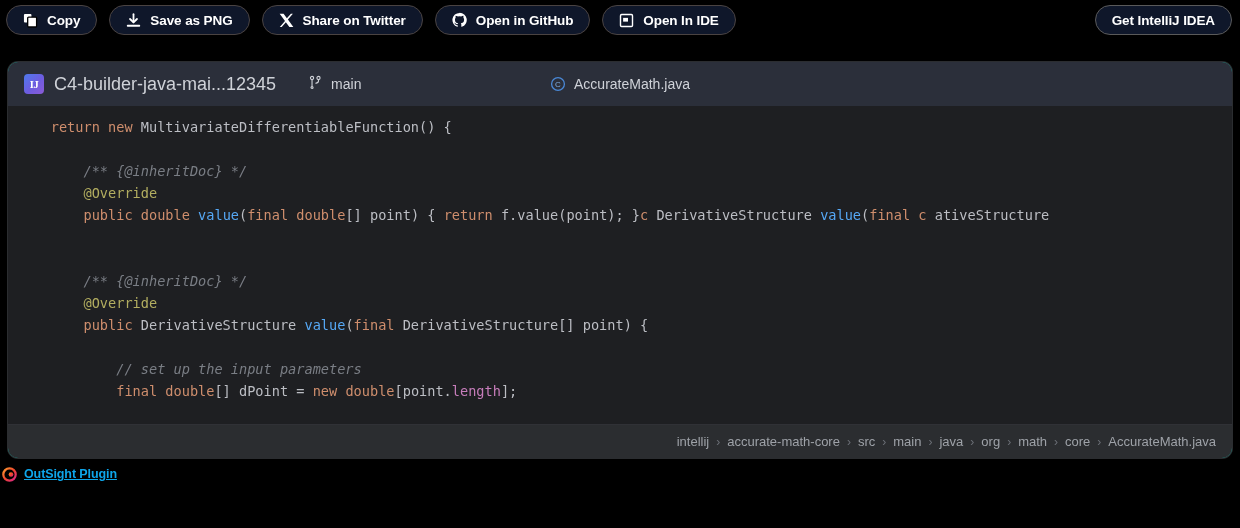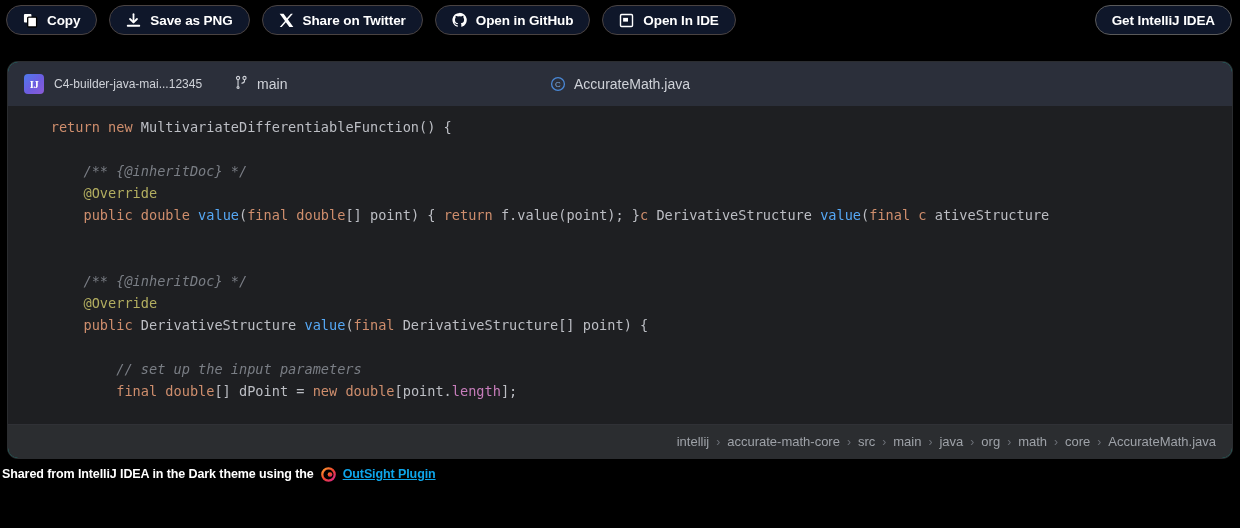--- a/index.html
+++ b/index.html
@@ -64,21 +64,21 @@
   .hdr-left { display: flex; align-items: center; gap: 10px; }
   .ij-logo {
     width: 20px; height: 20px; border-radius: 4px;
     background: linear-gradient(135deg, #4e7aec 0%, #6e5ce0 55%, #8b5bd6 100%);
     color: #fff; font-size: 10.5px; font-weight: 700;
     display: flex; align-items: center; justify-content: center;
     font-family: "Liberation Serif", serif;
     letter-spacing: -0.3px;
     flex: none;
   }
-  .hdr-proj { color: #cfd2d8; font-size: 12px; }
+  .hdr-proj { color: #cfd2d8; font-size: 18px; }
   .hdr-branch { display: flex; align-items: center; gap: 8px; margin-left: 22px; }
   .hdr-branch-name { color: #cfd2d8; font-size: 14px; }
   .hdr-file {
     position: absolute; left: 0; right: 0;
     display: flex; align-items: center; justify-content: center; gap: 8px;
     pointer-events: none;
   }
   .hdr-file-name { color: #cfd2d8; font-size: 14px; }
   .class-icon { width: 16px; height: 16px; flex: none; }
 
@@ -263,21 +263,20 @@
       <span class="crumb-sep">›</span>
       <span class="crumb">math</span>
       <span class="crumb-sep">›</span>
       <span class="crumb">core</span>
       <span class="crumb-sep">›</span>
       <span class="crumb">AccurateMath.java</span>
     </div>
 </div>
 
 <div class="footer">
-  <span>Shared from IntelliJ IDEA in the Dark theme using the</span>
   <span class="eye-icon">
     <svg viewBox="0 0 16 16" width="15" height="15">
       <defs>
         <linearGradient id="eyeg" x1="0" y1="0" x2="1" y2="1">
           <stop offset="0%" stop-color="#ff9d2e"></stop>
           <stop offset="50%" stop-color="#f0432e"></stop>
           <stop offset="100%" stop-color="#d9268e"></stop>
         </linearGradient>
       </defs>
       <circle cx="8" cy="8" r="6.6" fill="none" stroke="url(#eyeg)" stroke-width="2.4"></circle>

